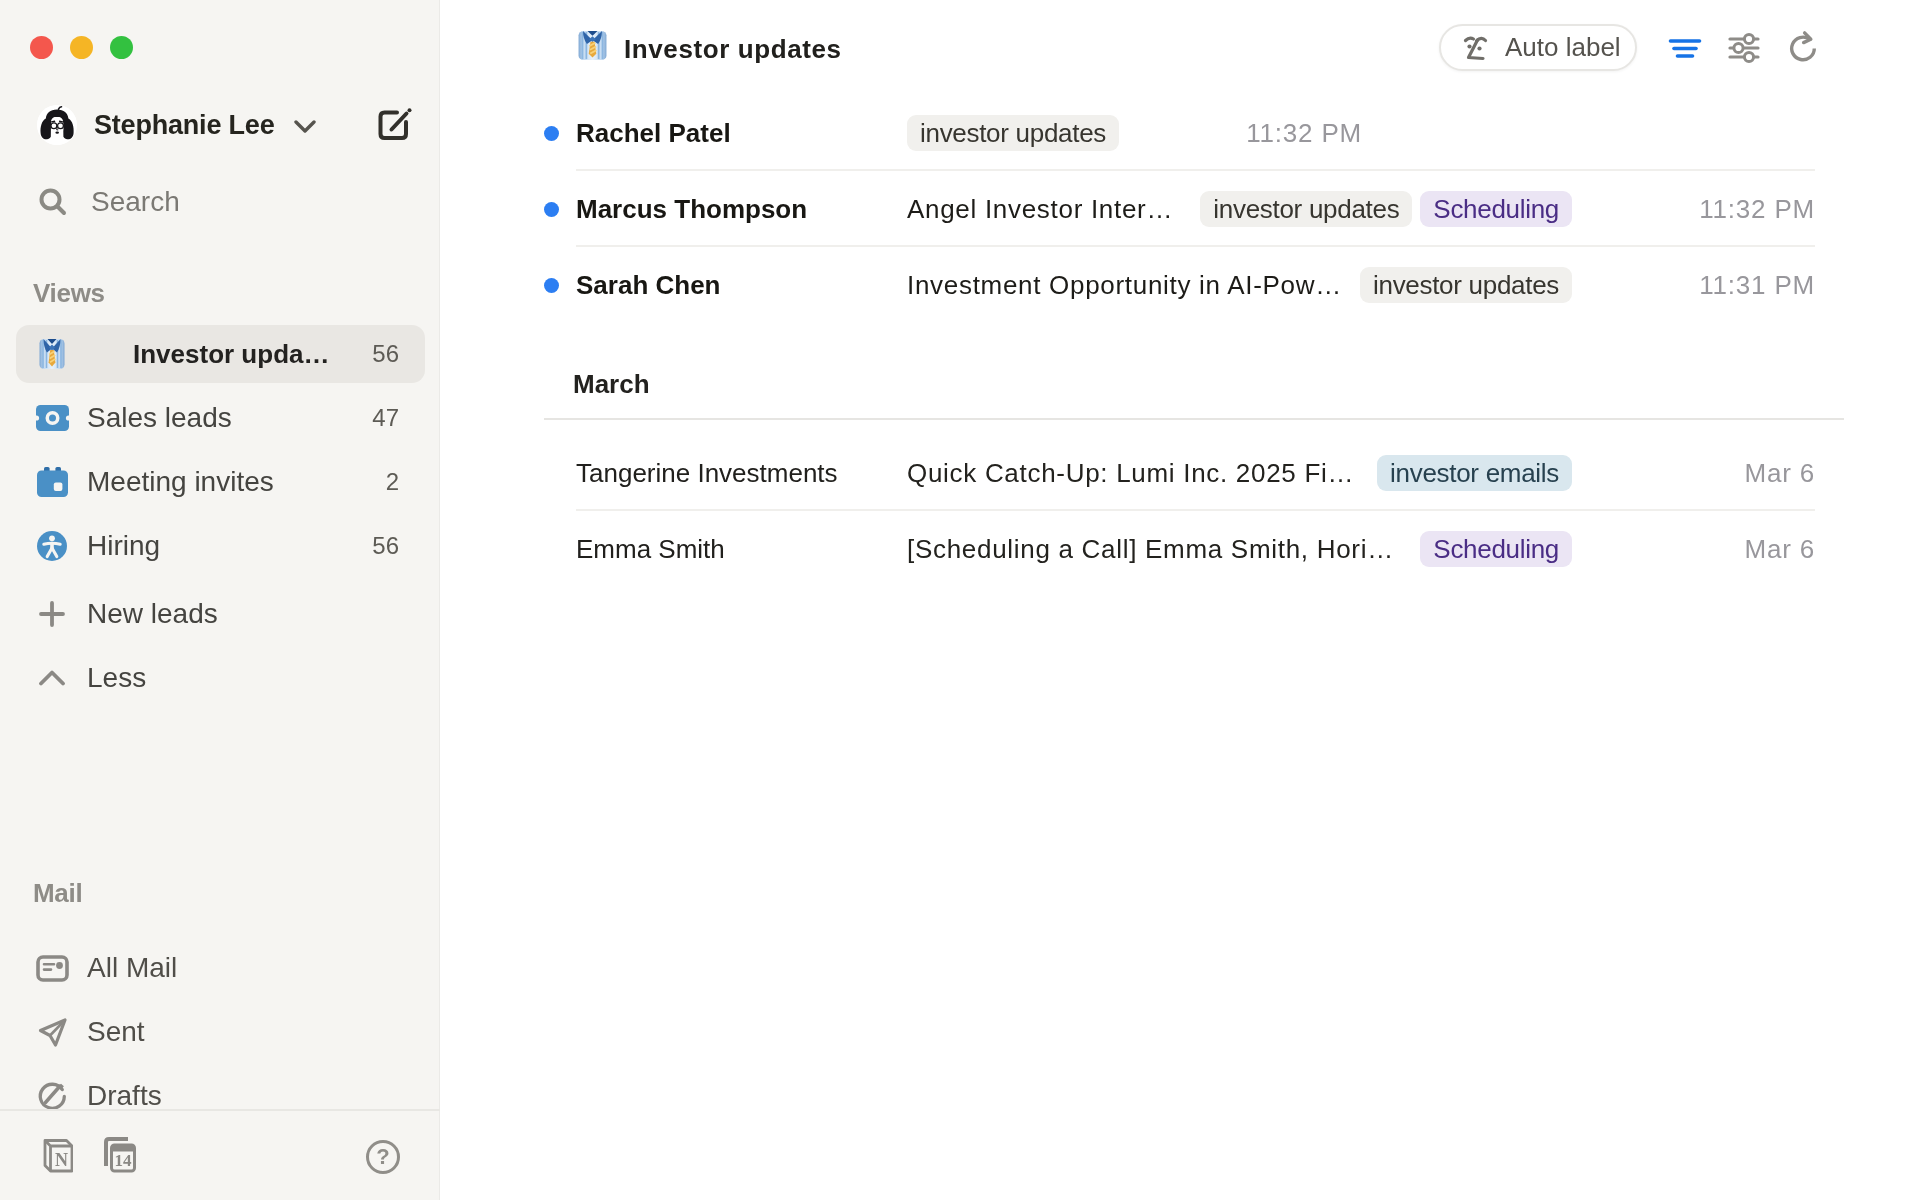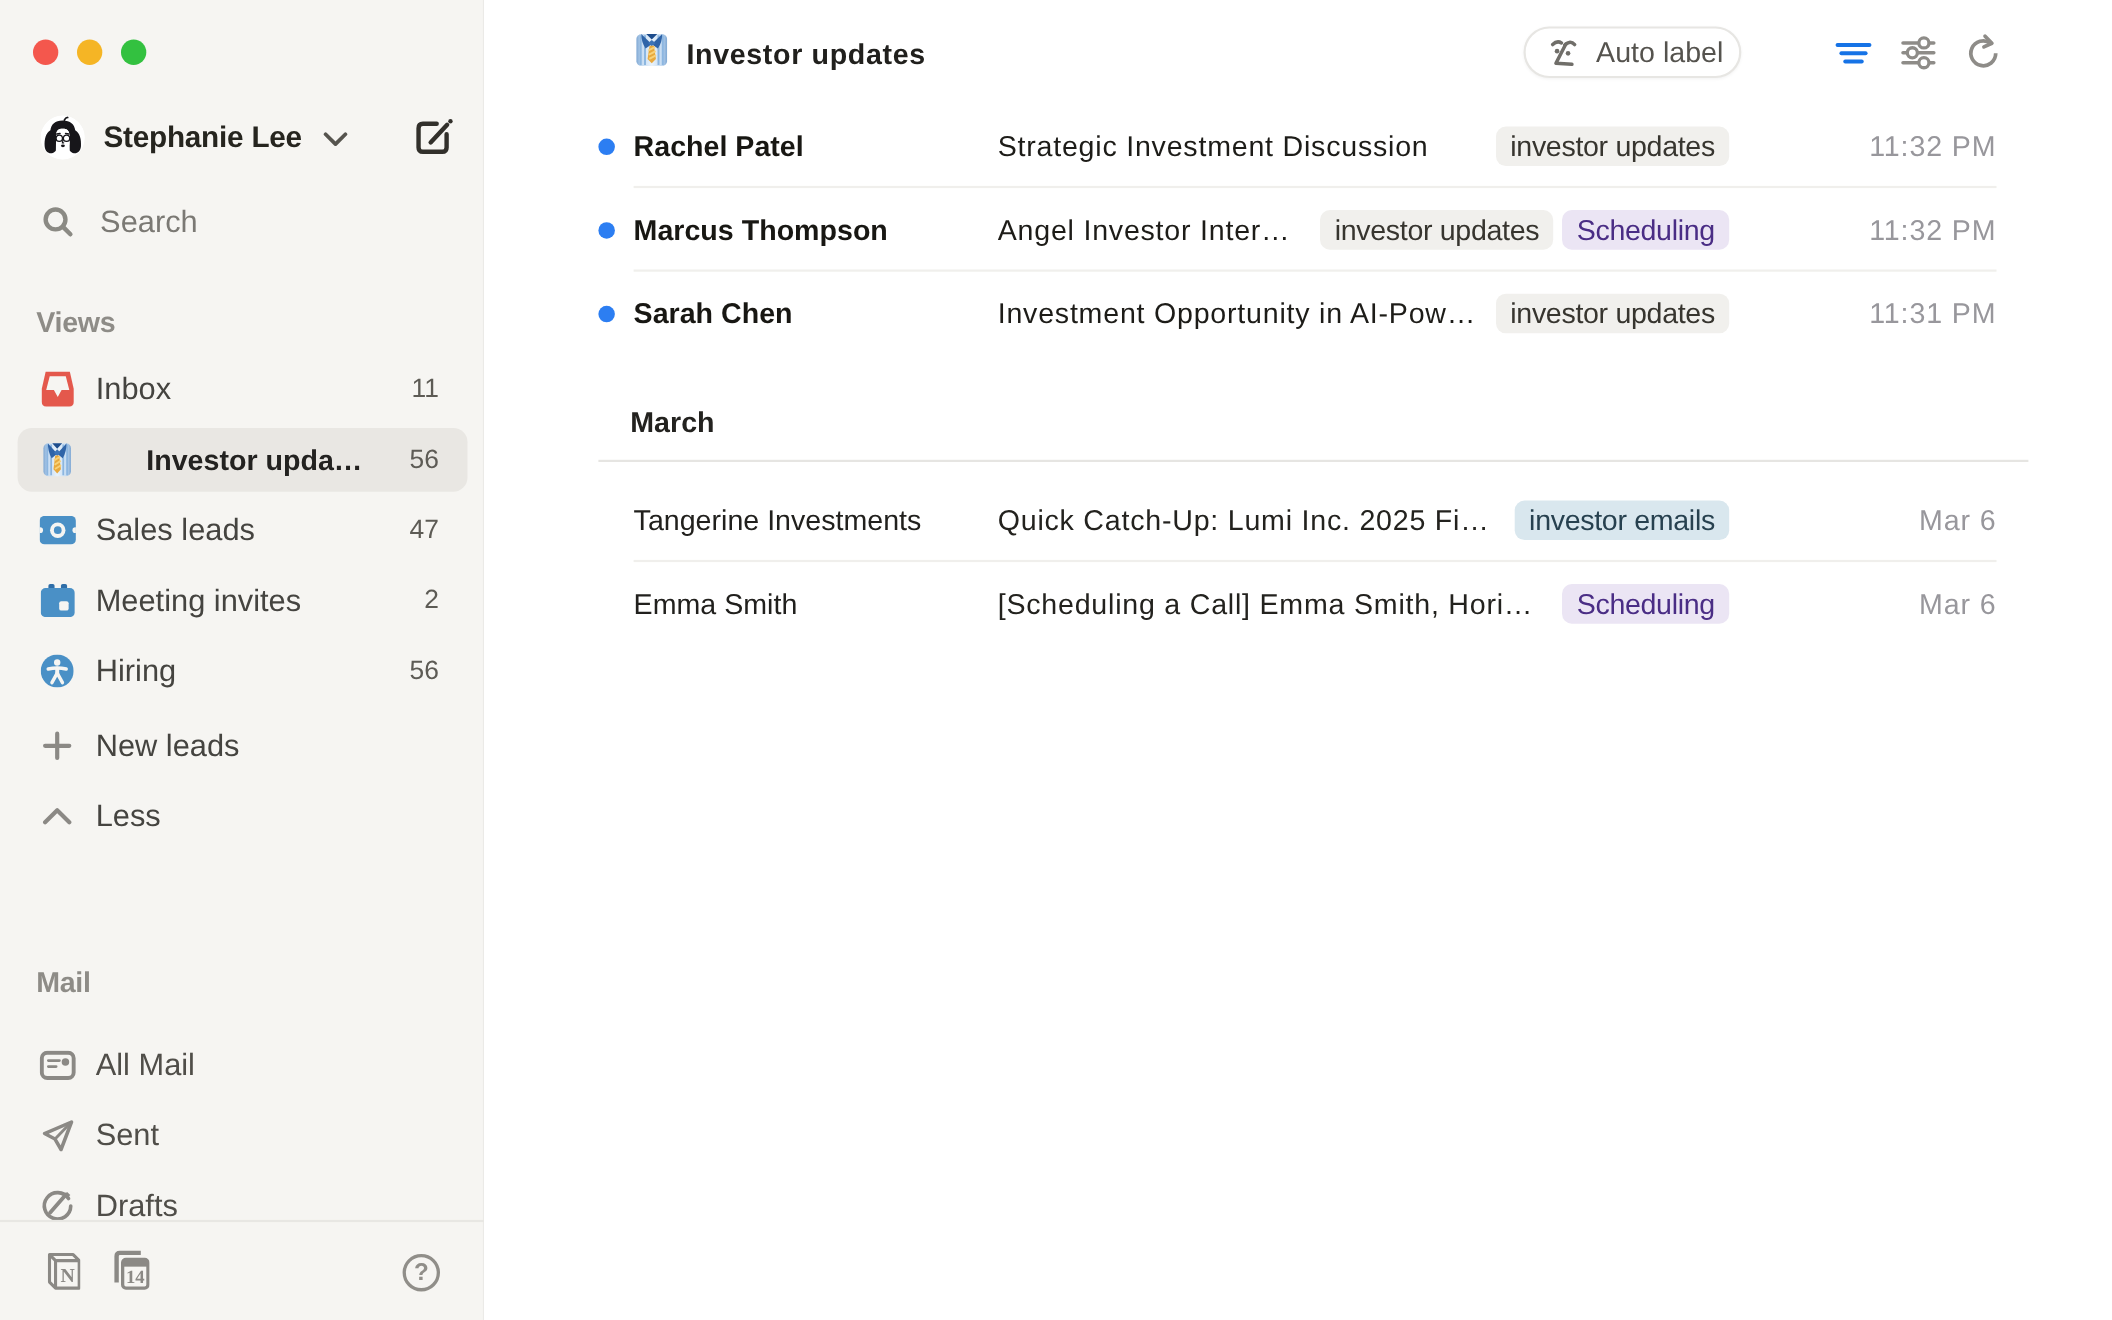--- a/index.html
+++ b/index.html
@@ -45,21 +45,21 @@
 .nlogo { position:absolute; left:40px; top:25px; }
 .ncal { position:absolute; left:103px; top:25px; }
 .help { position:absolute; right:40px; top:29px; width:34px; height:34px; border-radius:50%; border:3px solid #908e89; color:#908e89; font-size:22px; font-weight:700; text-align:center; line-height:28px; }
 
 
 .main { position:relative; flex:1; background:#fff; }
 .mhead { position:relative; height:95px; }
 .mtitle { position:absolute; left:138px; top:33px; display:flex; align-items:center; }
 .mtitle .emoji { margin-right:17px; margin-top:-3px; }
 .mtitle .t { font-size:26px; font-weight:700; color:#21201d; letter-spacing:0.6px; }
-.autolabel { position:absolute; left:945px; top:24px; width:198px; height:47px; border:2px solid #e7e6e3; border-radius:24px; background:#fff; box-shadow:0 1px 3px rgba(0,0,0,0.05); display:flex; align-items:center; }
+.autolabel { position:absolute; left:999px; top:24px; width:198px; height:47px; border:2px solid #e7e6e3; border-radius:24px; background:#fff; box-shadow:0 1px 3px rgba(0,0,0,0.05); display:flex; align-items:center; }
 .autolabel svg { margin-left:17px; }
 .autolabel span { margin-left:13px; font-size:26px; color:#55534e; }
 .hicon { position:absolute; top:0; }
 
 
 .rows { position:absolute; left:0; top:95px; width:1480px; }
 .row { position:relative; display:flex; align-items:center; height:76px; padding-left:104px; padding-right:105px; }
 .row.bb::after { content:""; position:absolute; left:136px; right:105px; bottom:0; height:2px; background:#f0efec; }
 .dot { width:15px; height:15px; border-radius:50%; background:#2c7ef2; flex:none; }
 .dotcol { width:32px; flex:none; }
@@ -112,30 +112,20 @@
   </div>
   <div class="search">
     <svg width="30" height="30" viewBox="0 0 30 30">
           <circle cx="12.5" cy="12.5" r="9" fill="none" stroke="#8b8a84" stroke-width="4"></circle>
           <path d="M19.5 19.5 L26 26" stroke="#8b8a84" stroke-width="4" stroke-linecap="round"></path>
         </svg>
     <span>Search</span>
   </div>
   <div class="slabel lbl-views">Views</div>
   <nav class="nav1">
-    <div class="item">
-          <span class="ic">
-            <svg width="31" height="34" viewBox="0 0 31 34">
-              <path d="M4.5 1 H26.5 L30 16.5 V28.5 Q30 32.5 26 32.5 H5 Q1 32.5 1 28.5 V16.5 Z" fill="#e4584c"></path>
-              <path d="M8.2 5 L22.8 5 L26 17.5 L19 17.5 L15.5 24 L12 17.5 L5 17.5 Z" fill="#f6f5f2"></path>
-            </svg>
-          </span>
-          <span class="txt">Inbox</span>
-          <span class="cnt">11</span>
-        </div>
     <div class="item sel">
           <span class="ic">
             <svg width="26" height="32" viewBox="0 0 26 32">
               <defs>
                 <linearGradient id="sh1" x1="0" y1="0" x2="1" y2="0">
                   <stop offset="0" stop-color="#7fa8d4"></stop>
                   <stop offset="0.18" stop-color="#c6dcf2"></stop>
                   <stop offset="0.5" stop-color="#e8f2fb"></stop>
                   <stop offset="0.82" stop-color="#c6dcf2"></stop>
                   <stop offset="1" stop-color="#7fa8d4"></stop>
@@ -332,21 +322,20 @@
             <path d="M23.5 10.2 A11.3 11.3 0 1 0 28.3 19.5" fill="none" stroke="#8e8c88" stroke-width="3.4"></path>
             <path d="M18.6 3.9 L24.8 10.3 L17.6 13.6" fill="none" stroke="#8e8c88" stroke-width="3.4" stroke-linejoin="round" stroke-linecap="round"></path>
           </svg></span>
   </div>
   <div class="rows">
     <div class="row bb unread">
       <span class="dotcol">
             <span class="dot" style="display:block"></span>
           </span>
       <span class="name">Rachel Patel</span>
-      <span class="subj">Strategic Investment Discussion</span>
       <span class="labels">
             <span class="pill gray">investor updates</span>
           </span>
       <span class="time">11:32 PM</span>
     </div>
     <div class="row bb unread">
       <span class="dotcol">
             <span class="dot" style="display:block"></span>
           </span>
       <span class="name">Marcus Thompson</span>

